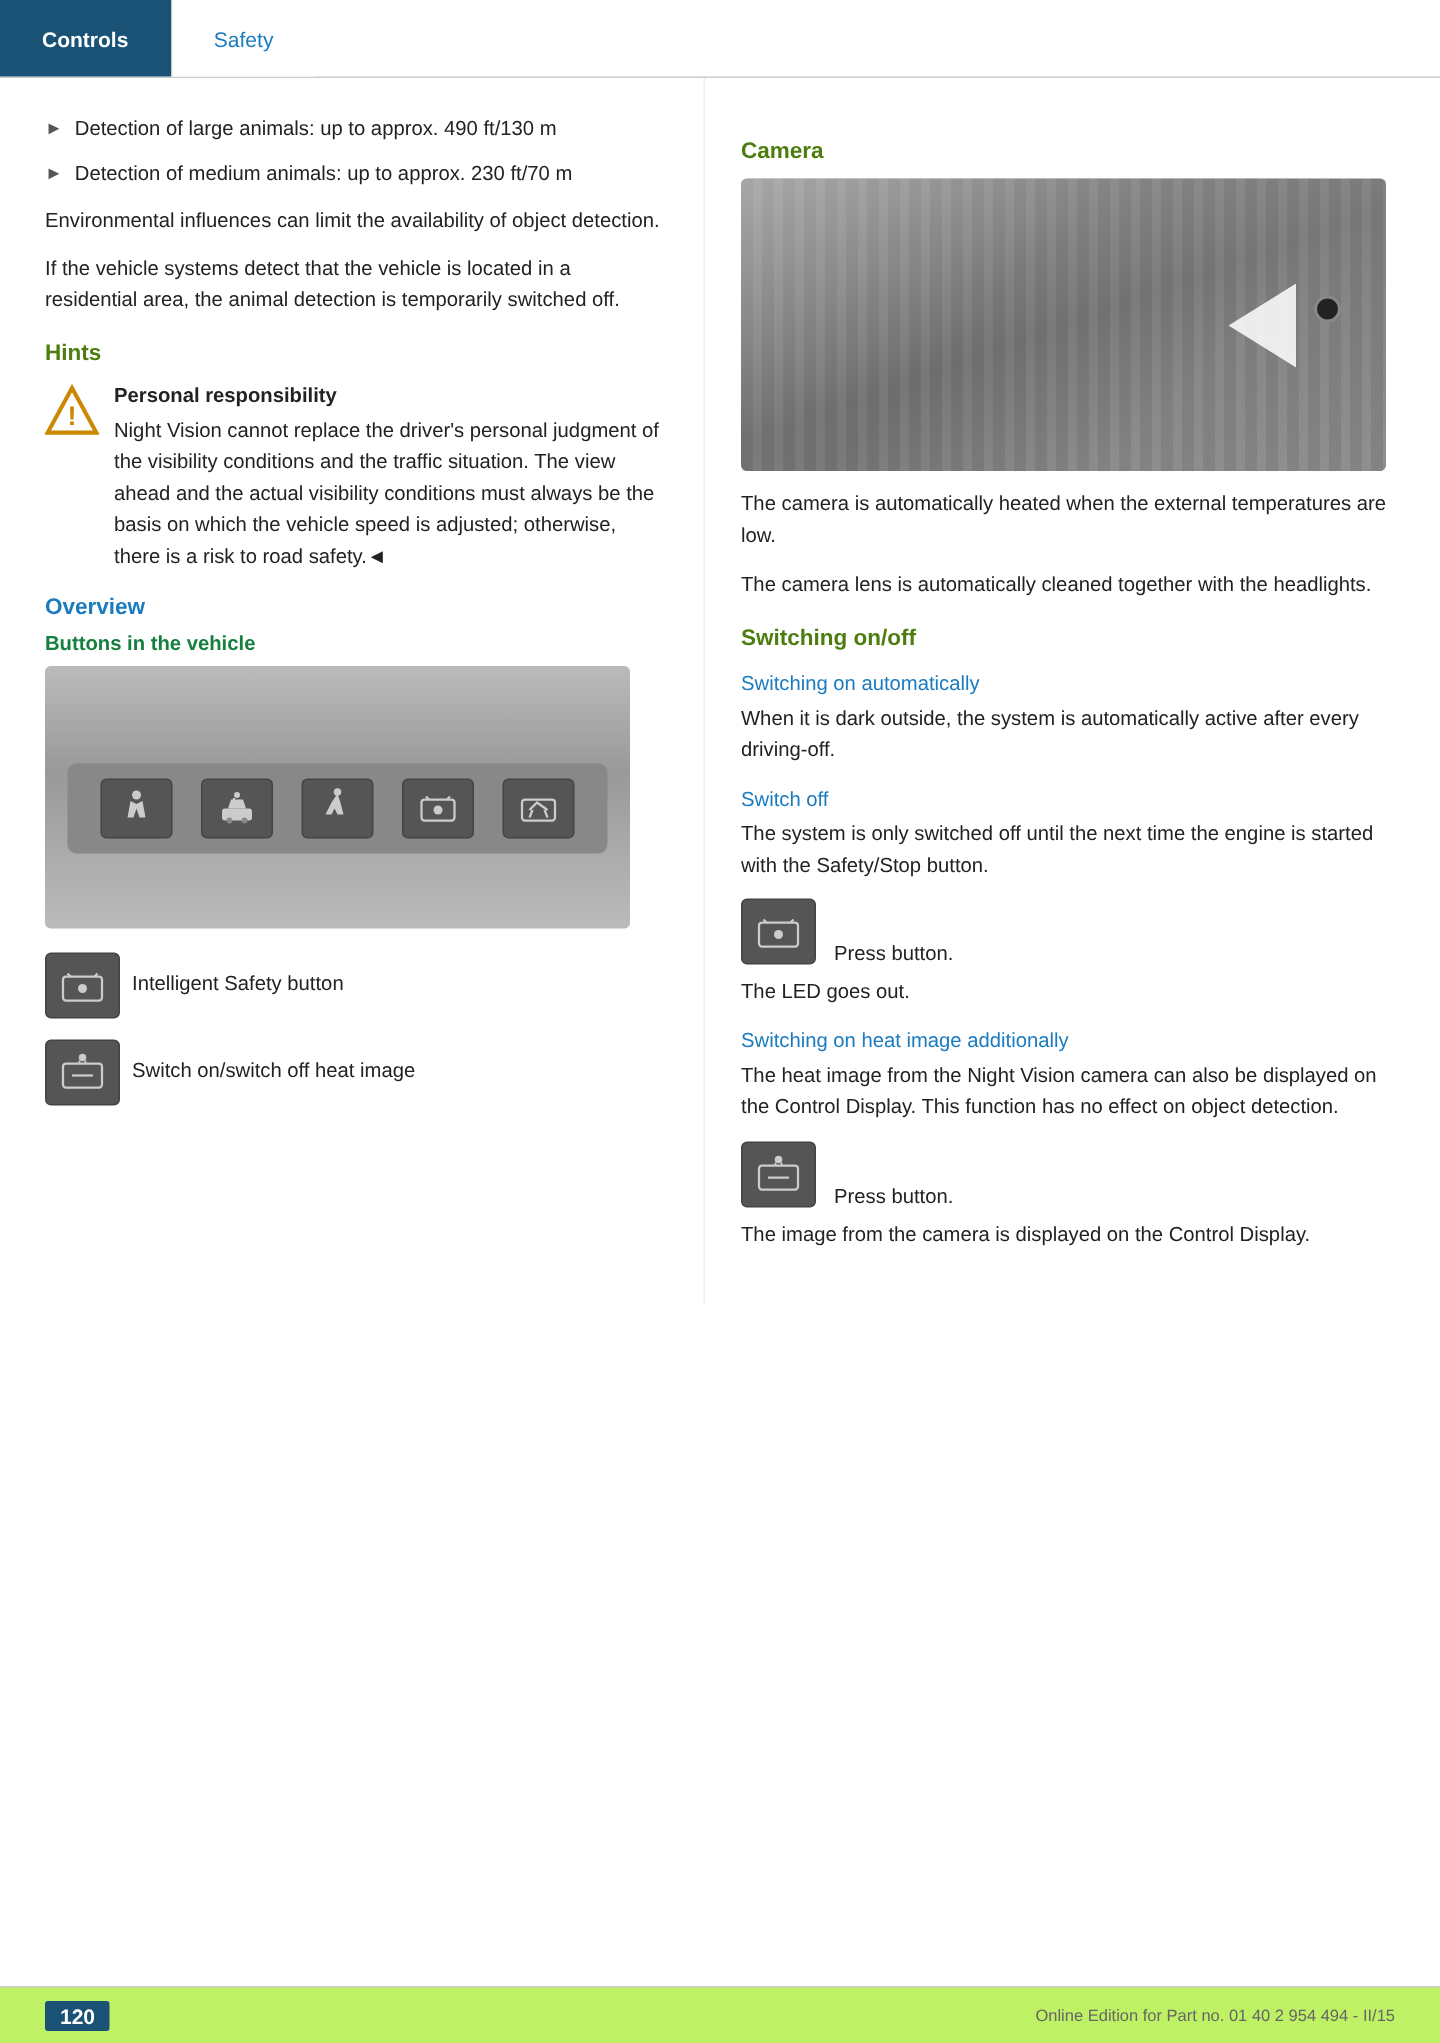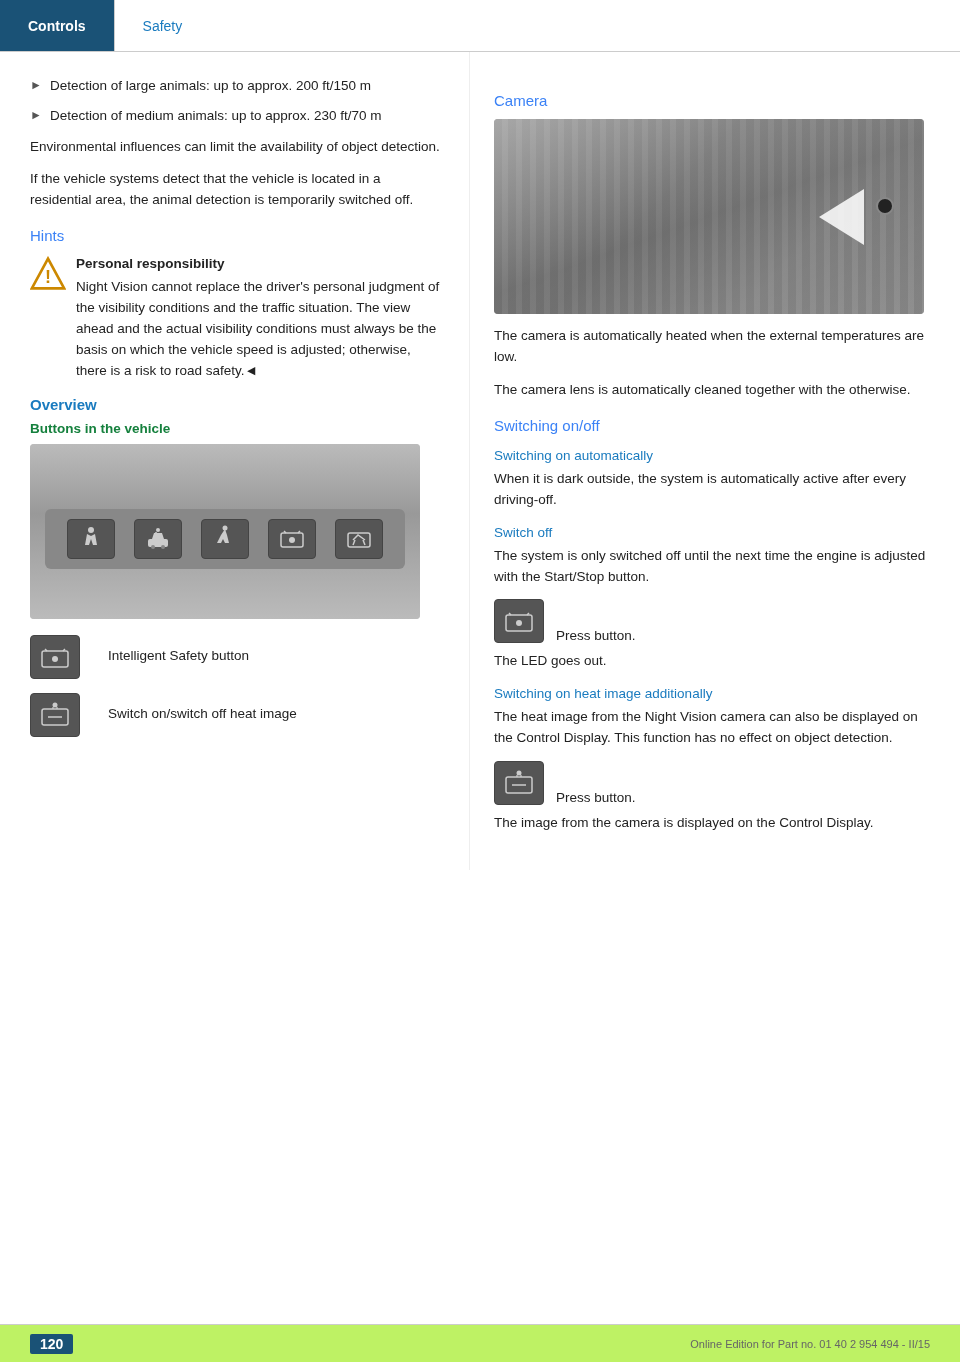--- a/index.html
+++ b/index.html
@@ -86,22 +86,22 @@
     .para {
       font-size: 13.5px;
       line-height: 1.55;
       color: #222;
       margin-bottom: 12px;
     }
 
     
     .section-heading {
       font-size: 15px;
-      font-weight: normal;
-      color: #3b82f6;
+      font-weight: bold;
+      color: #4d7c0f;
       margin-bottom: 10px;
       margin-top: 16px;
     }
     .sub-heading {
       font-size: 13.5px;
       font-weight: normal;
       color: #1a7bbf;
       margin-bottom: 6px;
       margin-top: 14px;
     }
@@ -184,21 +184,21 @@
       width: 28px;
       height: 28px;
       fill: #ccc;
     }
 
     
     .icon-row {
       display: flex;
       align-items: center;
       margin-bottom: 14px;
-      gap: 28px;
+      gap: 8px;
     }
     .icon-box {
       width: 50px;
       height: 44px;
       background: #555;
       border-radius: 4px;
       display: flex;
       align-items: center;
       justify-content: center;
       flex-shrink: 0;
@@ -320,21 +320,21 @@
     <span>Safety</span>
   </div>
 </div>
 
 <div class="main-content">
 
   <div class="left-col">
 
     <div class="bullet-item">
       <span class="bullet-arrow">►</span>
-      <span class="bullet-text">Detection of large animals: up to approx. 200 ft/150 m</span>
+      <span class="bullet-text">Detection of large animals: up to approx. 490 ft/130 m</span>
     </div>
     <div class="bullet-item">
       <span class="bullet-arrow">►</span>
       <span class="bullet-text">Detection of medium animals: up to approx. 230 ft/70 m</span>
     </div>
 
     <p class="para">Environmental influences can limit the availability of object detection.</p>
     <p class="para">If the vehicle systems detect that the vehicle is located in a residential area, the animal detection is temporarily switched off.</p>
 
     <div class="section-heading">Hints</div>
@@ -433,29 +433,29 @@
     <div class="camera-img">
       <div class="camera-grille"></div>
 
       <div style="position:absolute;top:0;left:0;width:100%;height:100%;background:linear-gradient(160deg,rgba(180,180,180,0.6) 0%,rgba(80,80,80,0.4) 50%,rgba(120,120,120,0.3) 100%);"></div>
       <div class="camera-arrow"></div>
 
       <div style="position:absolute;right:30px;top:40%;width:18px;height:18px;background:#222;border-radius:50%;border:2px solid #888;"></div>
     </div>
 
     <p class="para">The camera is automatically heated when the external temperatures are low.</p>
-    <p class="para">The camera lens is automatically cleaned together with the otherwise.</p>
+    <p class="para">The camera lens is automatically cleaned together with the headlights.</p>
 
     <div class="section-heading">Switching on/off</div>
 
     <div class="sub-heading">Switching on automatically</div>
     <p class="para">When it is dark outside, the system is automatically active after every driving-off.</p>
 
     <div class="sub-heading">Switch off</div>
-    <p class="para">The system is only switched off until the next time the engine is adjusted with the Start/Stop button.</p>
+    <p class="para">The system is only switched off until the next time the engine is started with the Safety/Stop button.</p>
 
     <div class="press-btn-row">
       <div class="press-icon">
         <svg viewBox="0 0 30 28">
           <rect x="2" y="8" width="26" height="16" rx="2" fill="none" stroke="#ccc" stroke-width="1.5"></rect>
           <circle cx="15" cy="16" r="3" fill="#ccc"></circle>
           <path d="M5 6 L7 8 M25 6 L23 8" stroke="#ccc" stroke-width="1.5"></path>
         </svg>
       </div>
       <span class="press-text">Press button.</span>

